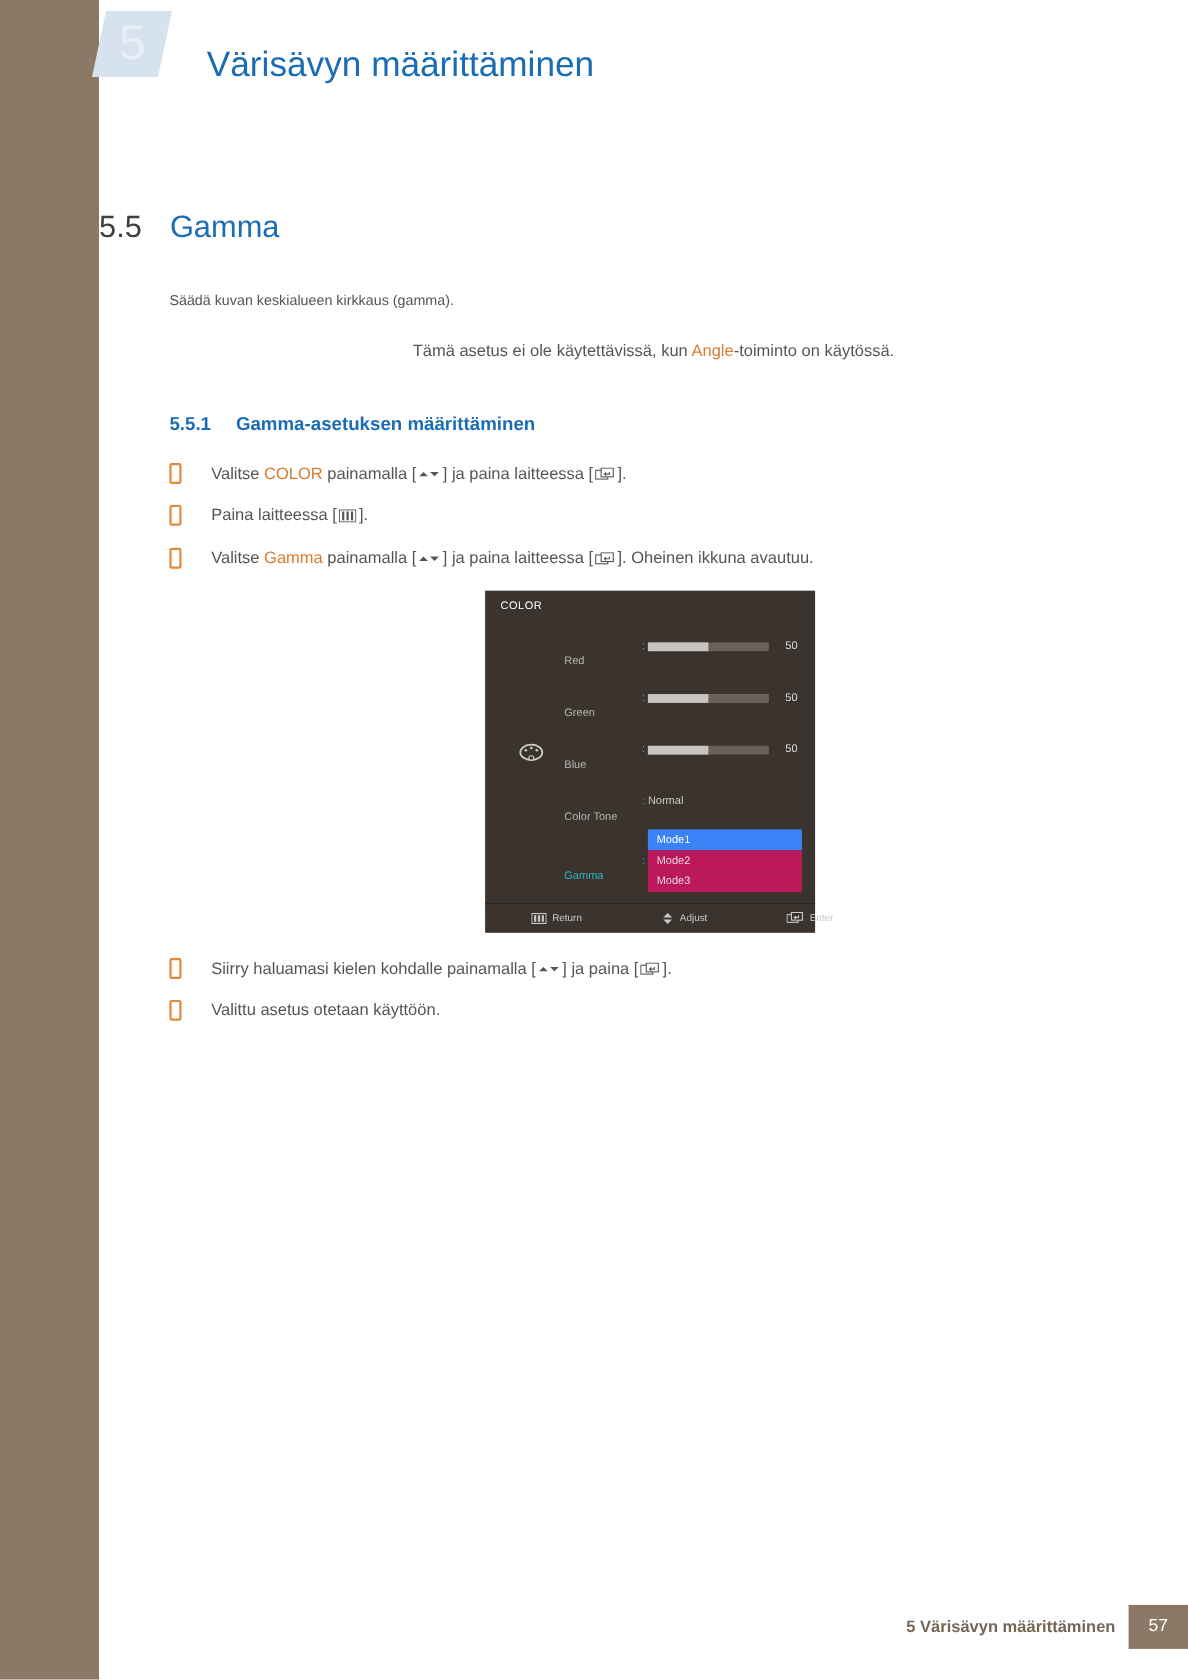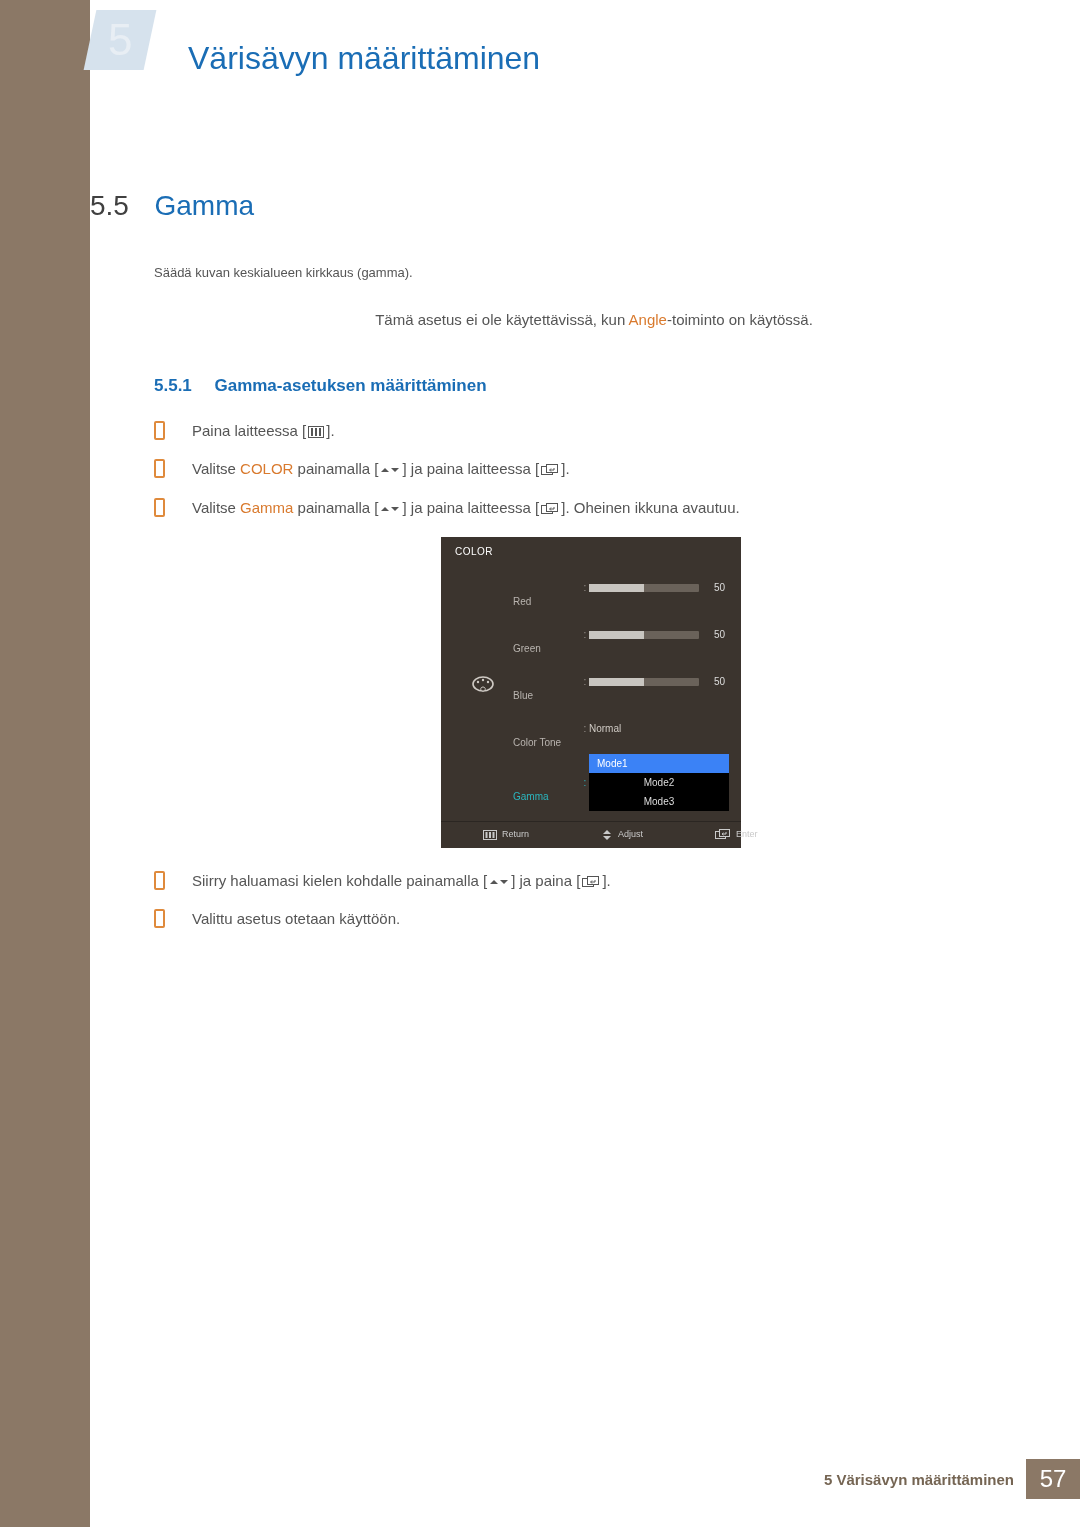--- a/index.html
+++ b/index.html
@@ -39,28 +39,28 @@
   .osd-label { grid-column: 2; color: #b9b4af; margin-top: 28px; }
   .osd-colon { grid-column: 3; color: #9a948f; text-align: center; }
   .osd-value { grid-column: 4; }
   .osd-num { grid-column: 5; text-align: right; color: #ddd; padding-right: 4px; }
   .osd-bar { height: 8px; background: #6a625a; position: relative; border-radius: 1px; }
   .osd-bar .fill { position: absolute; left: 0; top: 0; bottom: 0; width: 50%; background: #c8c5c0; }
   .osd-gamma-label { color: #2bb5be; }
   .osd-dropdown { grid-column: 4 / span 2; }
   .osd-option { padding: 2px 8px; font-size: 10px; }
   .osd-option.sel { background: #3b82f6; color: #fff; }
-  .osd-option.alt { background: #000000; color: #ddd; text-align: center; }
+  .osd-option.alt { background: #be185d; color: #ddd; }
   .osd-footer { display: flex; padding: 6px 10px; border-top: 1px solid #2b2622; margin-top: 8px; gap: 40px; }
   .osd-footer .fitem { display: inline-flex; align-items: center; gap: 5px; color: #c9c9c9; font-size: 9px; padding-left: 32px; }
   .palette-icon { width: 24px; height: 18px; }
 
   .footer { position: absolute; bottom: 28px; left: 90px; right: 0; display: flex; justify-content: flex-end; align-items: center; padding-right: 0; }
   .footer-text { font-size: 15px; color: #756553; font-weight: 600; padding-right: 12px; }
-  .pagenum { width: 54px; height: 40px; background: #8b7866; color: #fff; display: flex; align-items: center; justify-content: center; font-size: 24px; font-weight: 400; }
+  .pagenum { width: 54px; height: 40px; background: #8b7866; color: #fff; display: flex; align-items: center; justify-content: center; font-size: 16px; font-weight: 400; }
 
   svg { display: block; }
 </style>
 </head>
 <body>
 
 <div class="page">
   <div class="sidebar"></div>
   <div class="chapter-badge">
       <span>5</span>
@@ -79,43 +79,43 @@
       <span>Tämä asetus ei ole käytettävissä, kun </span>
       <span class="orange">Angle</span><span>-toiminto on käytössä.</span>
     </div>
 
     <div class="subsec">
       <span class="subsec-num">5.5.1</span>
       <span class="subsec-title">Gamma-asetuksen määrittäminen</span>
     </div>
 
     <ol class="steps">
+      <li>
+        <span class="step-ic"></span>
+        <span>Valitse </span><span class="orange">COLOR</span><span> painamalla [</span><span class="inline-icon">
+            <svg width="20" height="12" viewBox="0 0 20 12">
+              <path d="M5 4 L1 8 L9 8 Z" fill="#555"></path>
+              <path d="M15 8 L11 4 L19 4 Z" fill="#555"></path>
+            </svg>
+          </span><span>] ja paina laitteessa [</span><span class="inline-icon">
+            <svg width="18" height="12" viewBox="0 0 18 12">
+              <rect x="0.5" y="2.5" width="11" height="8" fill="none" stroke="#555"></rect>
+              <rect x="5.5" y="0.5" width="11" height="8" fill="#fff" stroke="#555"></rect>
+              <path d="M13 4 L13 6 L9 6 M10 4.5 L8.5 6 L10 7.5" fill="none" stroke="#555"></path>
+            </svg>
+          </span><span>].</span>
+      </li>
       <li>
         <span class="step-ic"></span>
         <span>Paina laitteessa [</span><span class="inline-icon">
             <svg width="16" height="12" viewBox="0 0 16 12">
               <rect x="0.5" y="0.5" width="15" height="11" fill="none" stroke="#555"></rect>
               <rect x="3" y="2" width="2" height="8" fill="#555"></rect>
               <rect x="7" y="2" width="2" height="8" fill="#555"></rect>
               <rect x="11" y="2" width="2" height="8" fill="#555"></rect>
-            </svg>
-          </span><span>].</span>
-      </li>
-      <li>
-        <span class="step-ic"></span>
-        <span>Valitse </span><span class="orange">COLOR</span><span> painamalla [</span><span class="inline-icon">
-            <svg width="20" height="12" viewBox="0 0 20 12">
-              <path d="M5 4 L1 8 L9 8 Z" fill="#555"></path>
-              <path d="M15 8 L11 4 L19 4 Z" fill="#555"></path>
-            </svg>
-          </span><span>] ja paina laitteessa [</span><span class="inline-icon">
-            <svg width="18" height="12" viewBox="0 0 18 12">
-              <rect x="0.5" y="2.5" width="11" height="8" fill="none" stroke="#555"></rect>
-              <rect x="5.5" y="0.5" width="11" height="8" fill="#fff" stroke="#555"></rect>
-              <path d="M13 4 L13 6 L9 6 M10 4.5 L8.5 6 L10 7.5" fill="none" stroke="#555"></path>
             </svg>
           </span><span>].</span>
       </li>
       <li>
         <span class="step-ic"></span>
         <span>Valitse </span><span class="orange">Gamma</span><span> painamalla [</span><span class="inline-icon">
             <svg width="20" height="12" viewBox="0 0 20 12">
               <path d="M5 4 L1 8 L9 8 Z" fill="#555"></path>
               <path d="M15 8 L11 4 L19 4 Z" fill="#555"></path>
             </svg>

